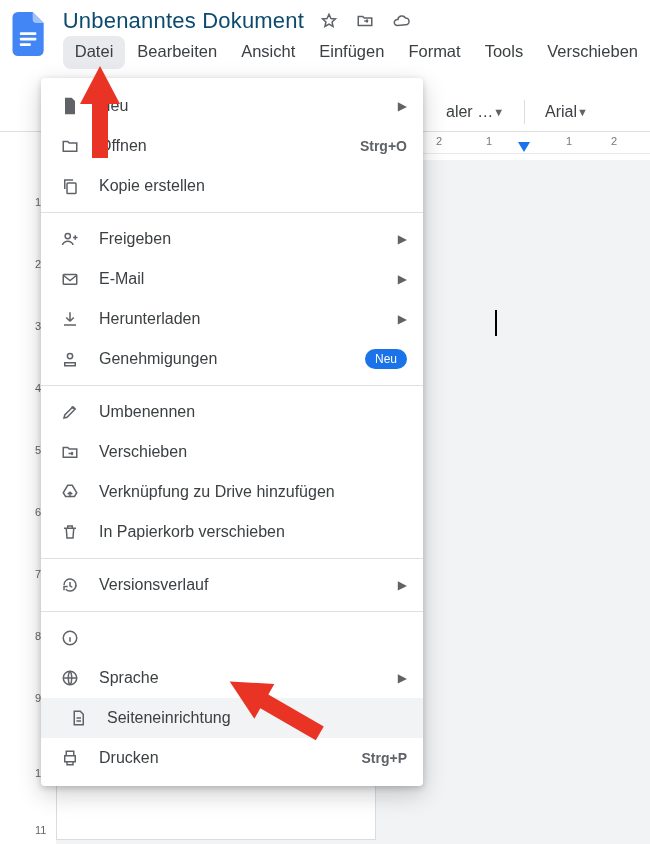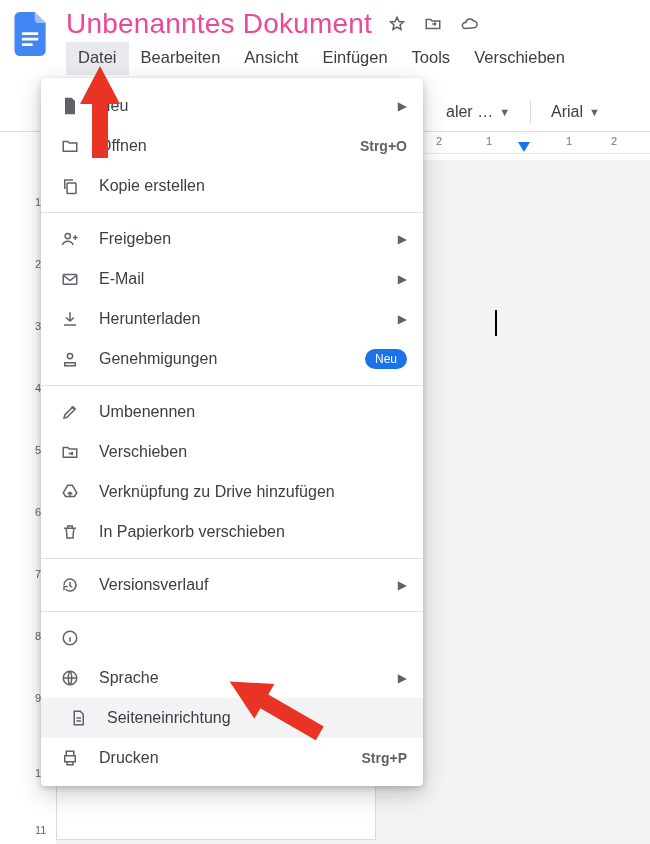--- a/index.html
+++ b/index.html
@@ -4,34 +4,34 @@
 <style>
   * { box-sizing: border-box; margin: 0; padding: 0; font-family: Arial, "Helvetica Neue", sans-serif; }
   body { width: 650px; height: 844px; background: #fff; overflow: hidden; position: relative; }
 
   
   .topbar { display: flex; align-items: flex-start; padding: 8px 0 0 10px; }
   .doc-logo { width: 42px; height: 52px; display: flex; align-items: center; justify-content: center; margin-right: 6px; }
   .doc-logo svg { width: 34px; height: 44px; }
   .header-body { flex: 1; }
   .title-row { display: flex; align-items: center; gap: 14px; padding-left: 8px; }
-  .doc-title { font-size: 28px; color: #ec4899; font-weight: 400; letter-spacing: .2px; }
+  .doc-title { font-size: 22px; color: #0c4a6e; font-weight: 400; letter-spacing: .2px; }
   .title-icon { width: 22px; height: 22px; color: #5f6368; display: flex; align-items: center; justify-content: center; }
 
   .menubar { display: flex; gap: 0; padding: 2px 0 0 8px; }
-  .menu-item { font-size: 16.5px; color: #3c4043; padding: 6px 12px 8px; cursor: pointer; border-radius: 0; }
+  .menu-item { font-size: 16.5px; color: #3c4043; padding: 6px 12px 8px; cursor: pointer; border-radius: 8px; }
   .menu-item.open { background: #e8eaed; }
 
   
   .toolbar-strip {
     position: absolute; left: 0; right: 0; top: 92px; height: 40px;
     display: flex; align-items: center; border-bottom: 1px solid #e0e0e0;
     padding-left: 440px; gap: 6px; color: #3c4043; font-size: 16px;
   }
-  .tool-chip { display: flex; align-items: center; gap: 6px; padding: 4px 6px; }
+  .tool-chip { display: flex; align-items: center; gap: 0; padding: 4px 6px; }
   .tool-caret { font-size: 11px; color: #5f6368; }
   .tool-sep { width: 1px; height: 24px; background: #dadce0; margin: 0 8px; }
 
   
   .h-ruler {
     position: absolute; left: 56px; right: 0; top: 132px; height: 22px;
     background: #fff; border-bottom: 1px solid #e8eaed;
   }
   .h-ruler .tick { position: absolute; top: 3px; font-size: 11px; color: #777; }
   .h-ruler .blue-tab {
@@ -121,20 +121,21 @@
             <path d="M7 18a4 4 0 1 1 .8-7.93A5.5 5.5 0 0 1 18 8a4.5 4.5 0 0 1 .5 9z"></path>
           </svg>
       </span>
     </div>
 
     <div class="menubar">
       <div class="menu-item open">Datei</div>
       <div class="menu-item">Bearbeiten</div>
       <div class="menu-item">Ansicht</div>
       <div class="menu-item">Einfügen</div>
+      <div class="menu-item">Format</div>
       <div class="menu-item">Tools</div>
       <div class="menu-item">Verschieben</div>
     </div>
   </div>
 </div>
 
 <div class="toolbar-strip">
   <div class="tool-chip">
     <span>aler …</span>
     <span class="tool-caret">▼</span>

